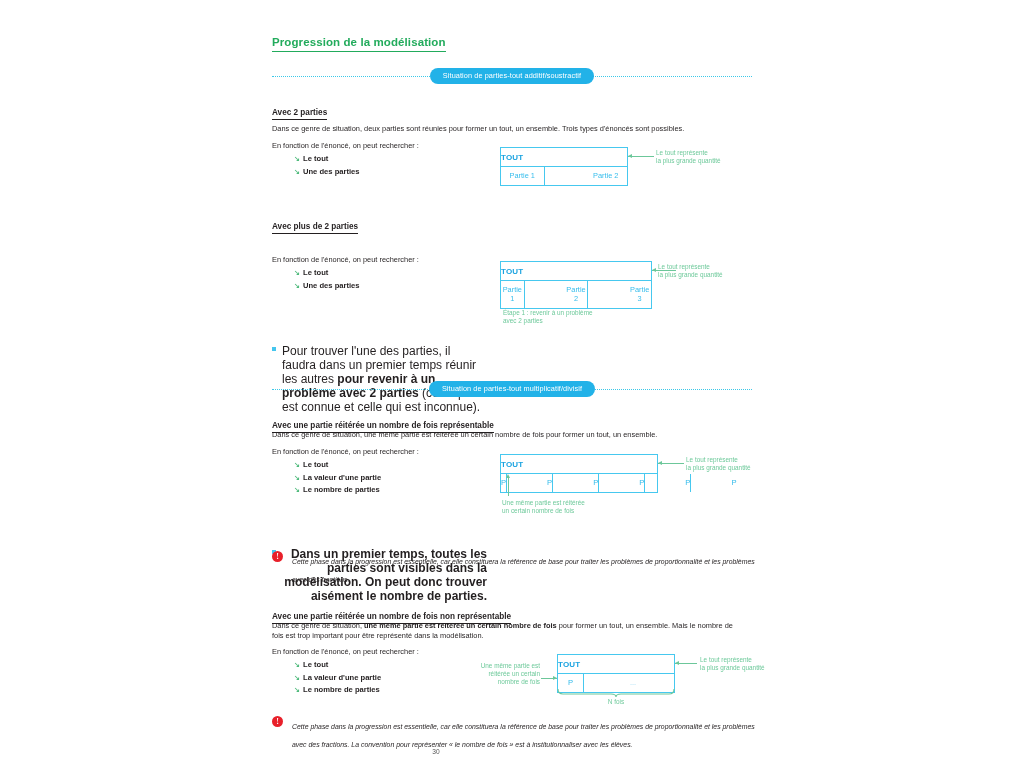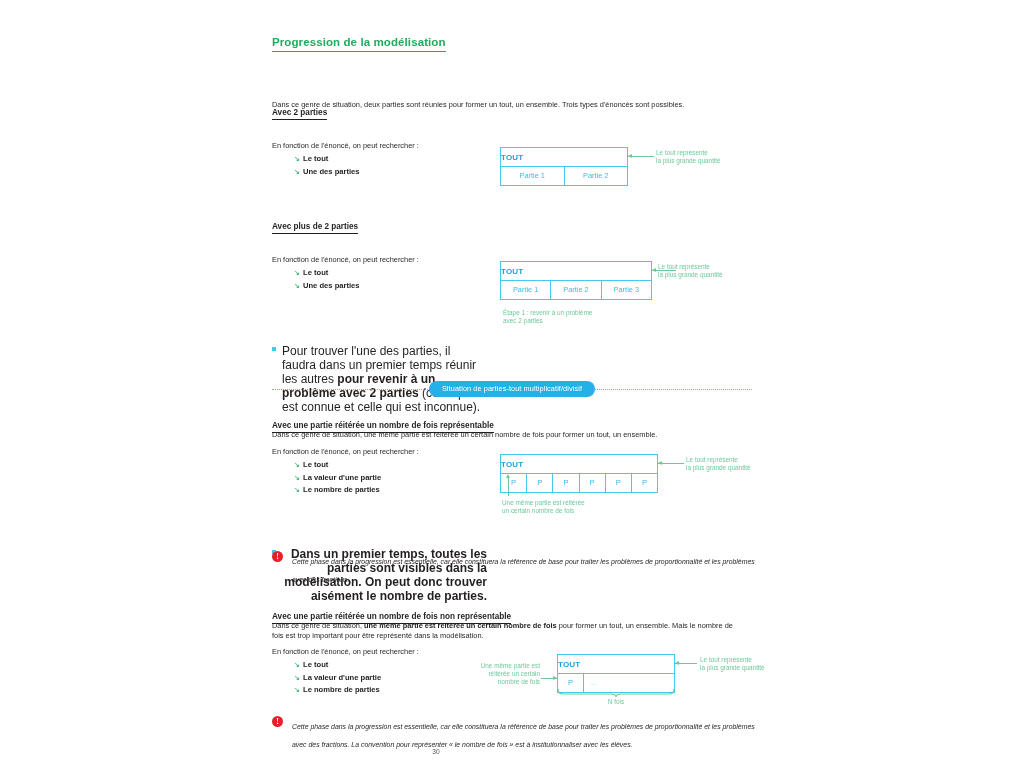--- a/index.html
+++ b/index.html
@@ -162,20 +162,21 @@
     text-align: left;
     color: #1ba3e0;
     font-weight: bold;
     font-size: 8px;
     padding: 4.5px 0 4.5px;
     border-bottom: 1.3px solid #46c8ef;
     letter-spacing: .2px;
   }
   .bar-parts {
     display: flex;
+    gap: 40px;
   }
   .bar-parts .cell {
     flex: 1 1 0;
     text-align: center;
     color: #36bdec;
     font-size: 7.4px;
     padding: 4px 0 4.5px;
     border-right: 1.3px solid #46c8ef;
     box-sizing: border-box;
   }
@@ -235,26 +236,30 @@
 </style>
 </head>
 <body>
 
 <div class="page">
 
   <div style="position:absolute; left:272px; top:32px;">
     <span class="page-heading">Progression de la modélisation</span>
   </div>
 
+  <div class="banner" style="position:absolute; left:272px; top:68px; width:480px;">
+    <div class="rule"></div>
+    <div class="pill">Situation de parties-tout additif/soustractif</div>
+  </div>
 
   <div style="position:absolute; left:272px; top:101px;">
     <span class="sub-heading">Avec 2 parties</span>
   </div>
 
-  <p class="body-text" style="position:absolute; left:272px; top:100px; width:470px;">Dans ce genre de situation, deux parties sont réunies pour former un tout, un ensemble. Trois types d'énoncés sont possibles.</p>
+  <p class="body-text" style="position:absolute; left:272px; top:124px; width:470px;">Dans ce genre de situation, deux parties sont réunies pour former un tout, un ensemble. Trois types d'énoncés sont possibles.</p>
 
   <p class="body-text" style="position:absolute; left:272px; top:141px; width:470px;">En fonction de l'énoncé, on peut rechercher :</p>
 
   <ul class="arrow-list" style="position:absolute; left:272px; top:153px;">
     <li>
       <span class="arrow-icon">↘</span>
       <span>Le tout</span>
     </li>
     <li>
       <span class="arrow-icon">↘</span>

